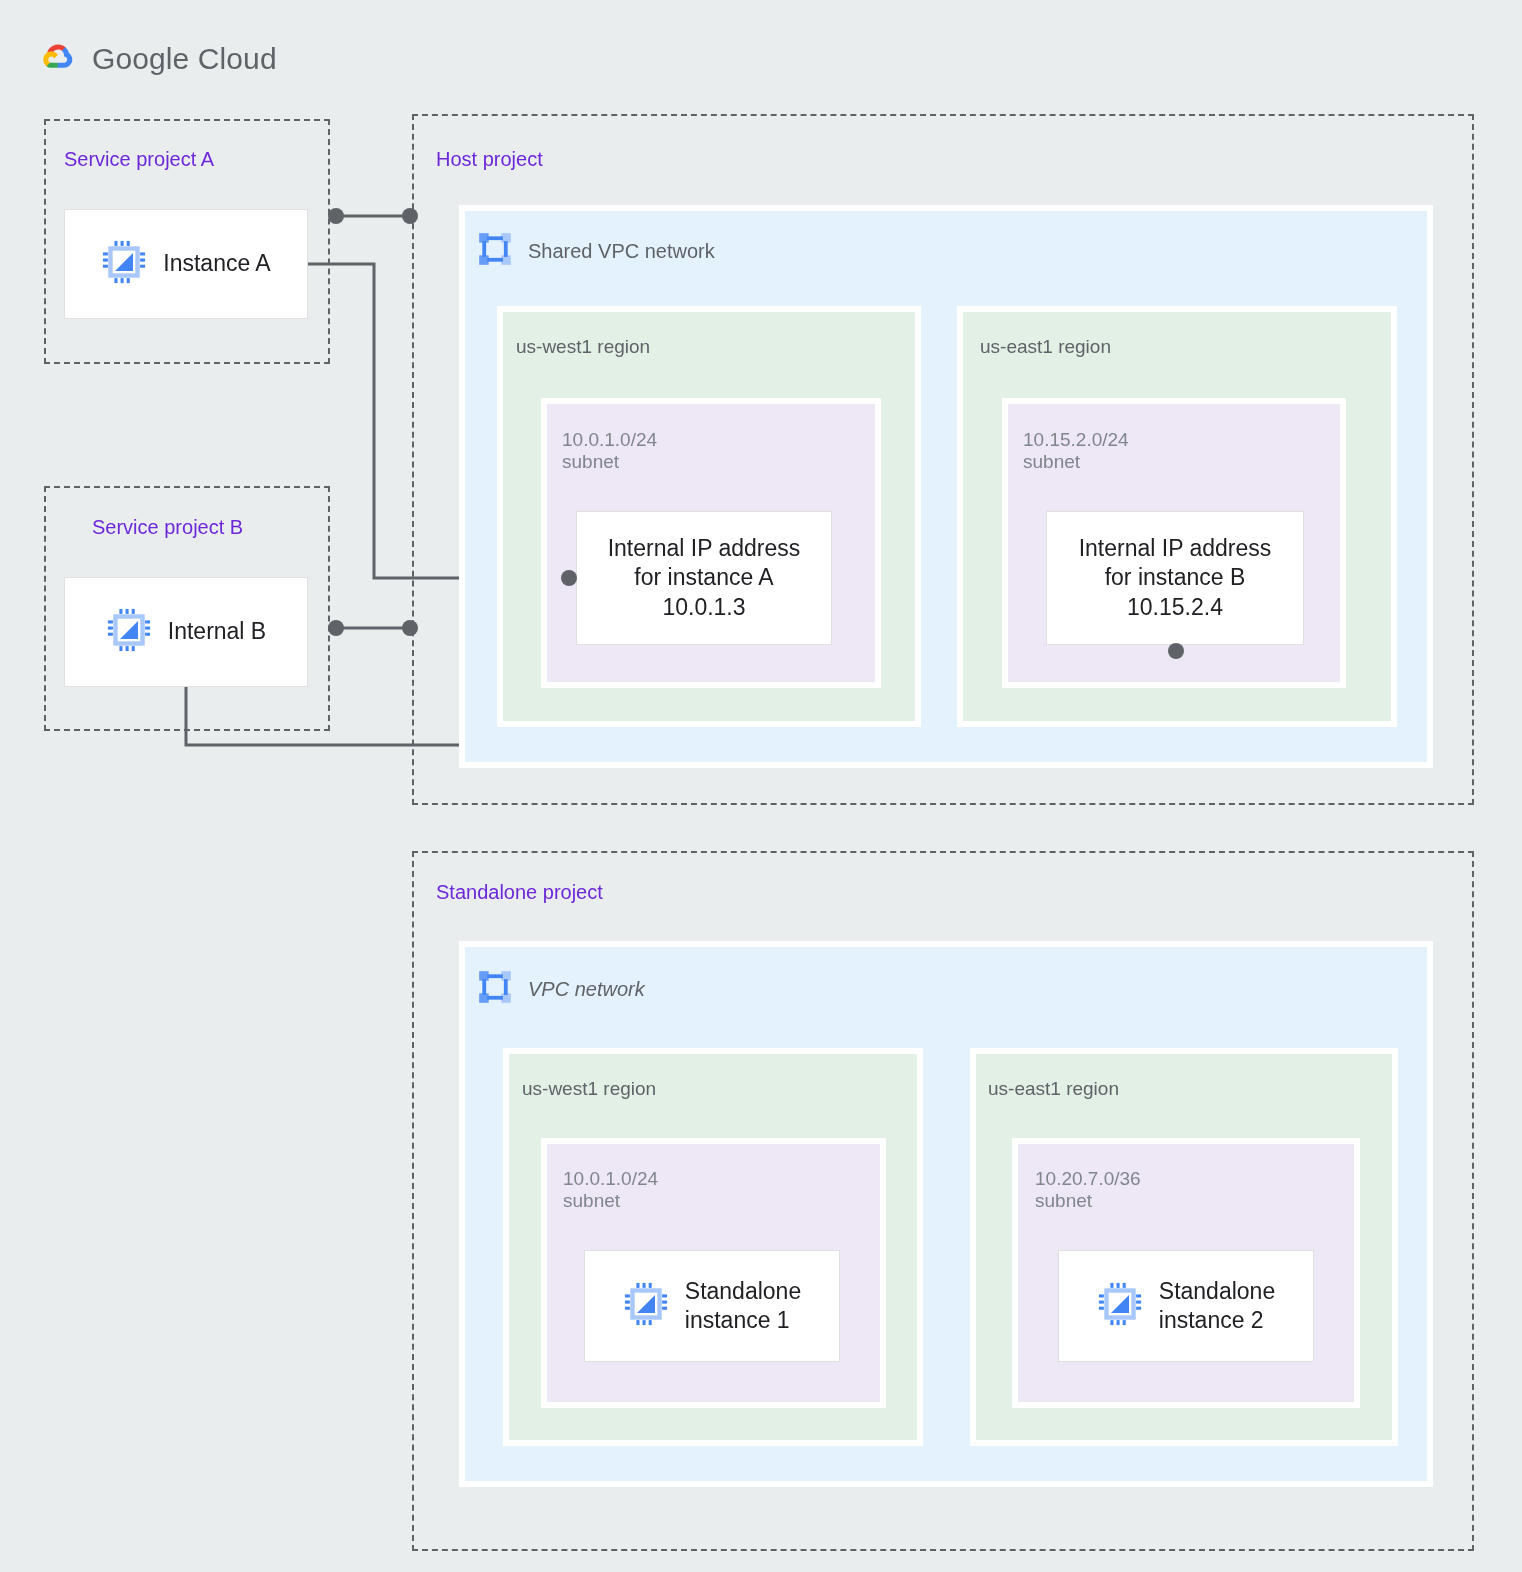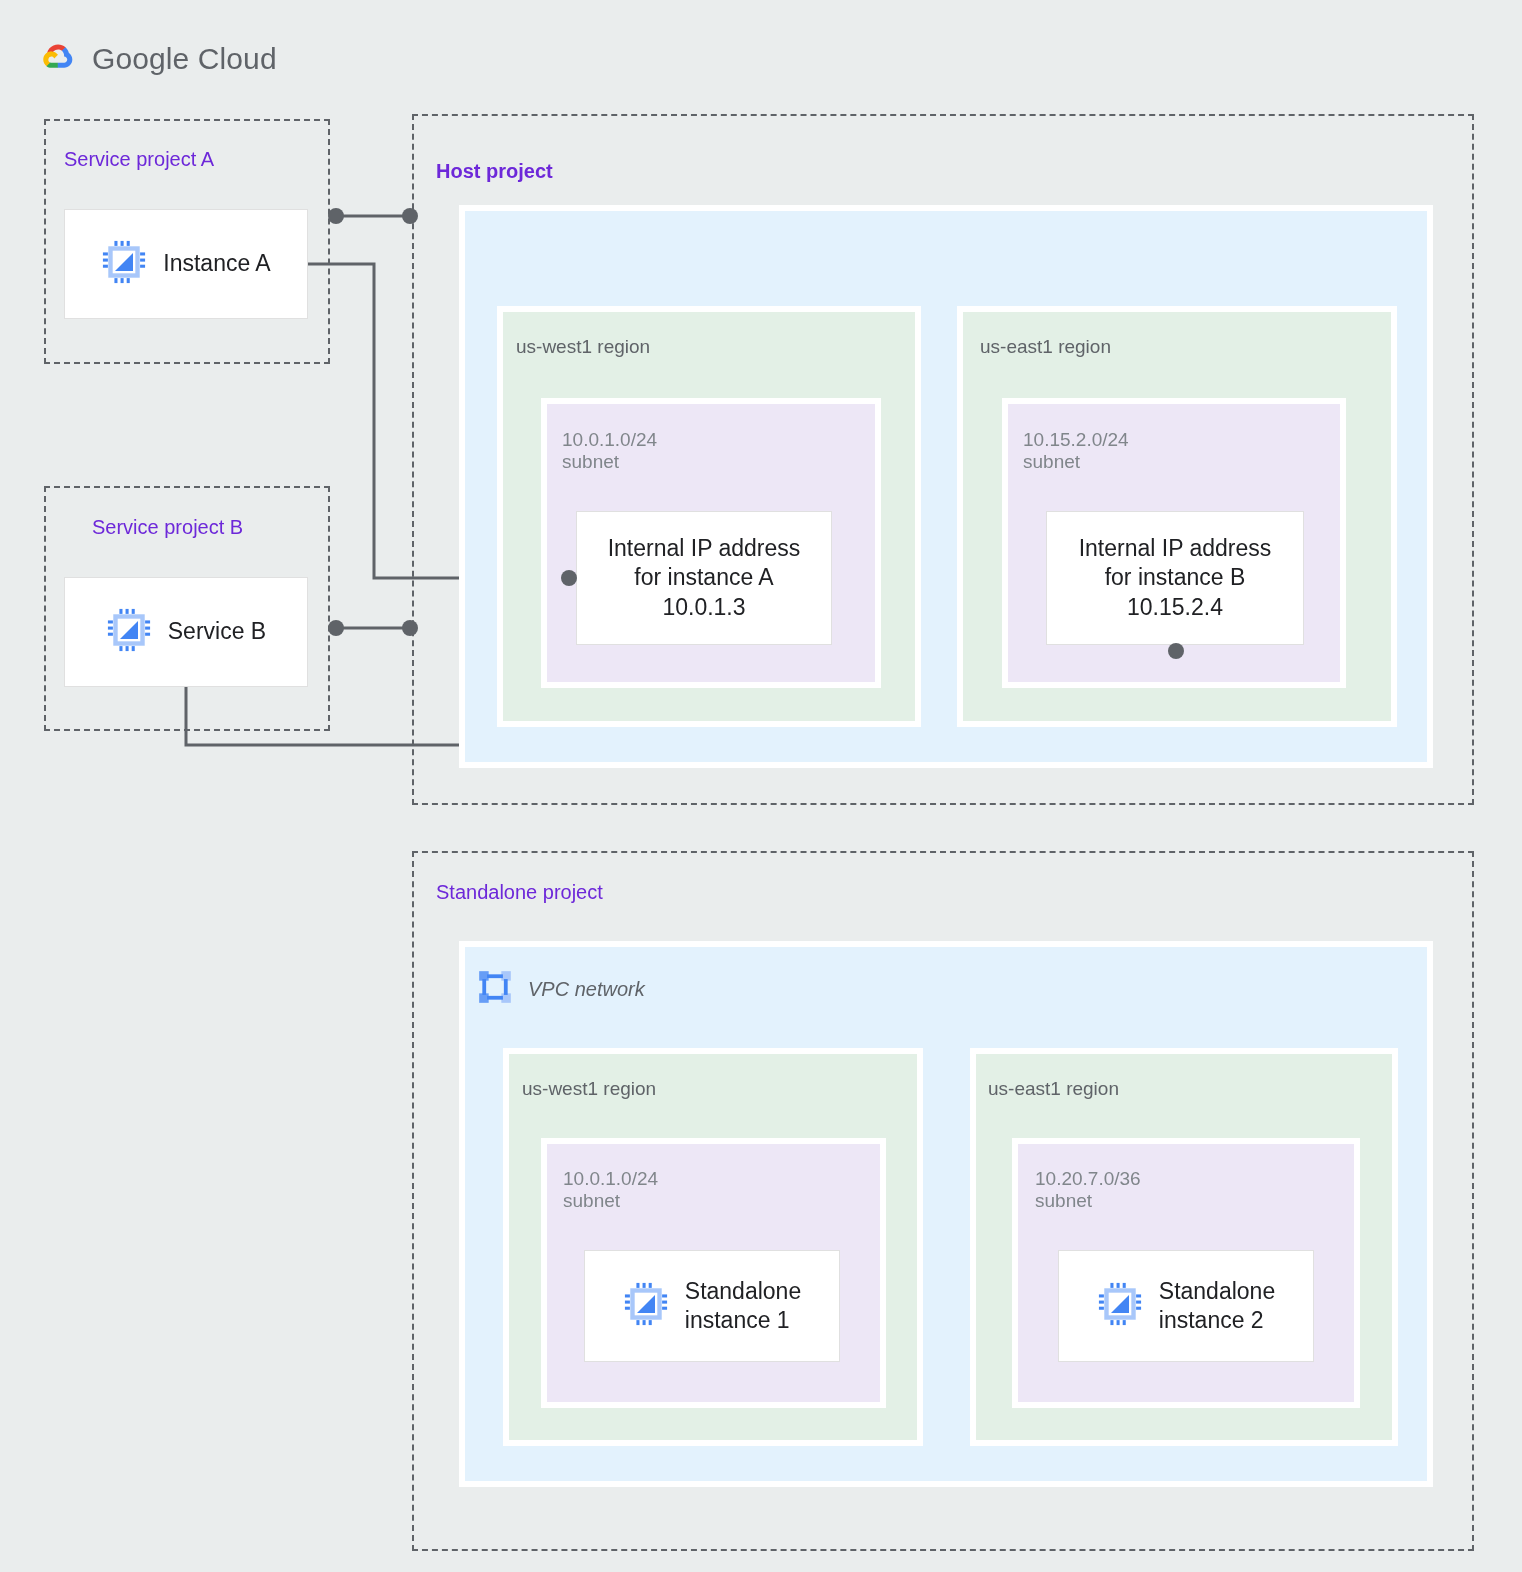--- a/index.html
+++ b/index.html
@@ -135,30 +135,45 @@
               <rect x="1" y="13.4" width="2.6" height="1.6"></rect>
             <rect x="20.4" y="7" width="2.6" height="1.6"></rect>
               <rect x="20.4" y="10.2" width="2.6" height="1.6"></rect>
               <rect x="20.4" y="13.4" width="2.6" height="1.6"></rect>
           </g>
           <rect x="3.8" y="3.8" width="16.4" height="16.4" fill="#A8C7FA"></rect>
           <rect x="6.1" y="6.1" width="11.8" height="11.8" fill="#ffffff"></rect>
           <path d="M7.3 16.7 L16.7 16.7 L16.7 7.3 Z" fill="#4285F4"></path>
         </svg>
       </span>
-      <span class="card-label">Service B</span>
+      <span class="card-label">Internal B</span>
     </div>
   </div>
   <div class="dot" style="left:328px;top:620px;"></div>
   <div class="dot" style="left:402px;top:620px;"></div>
 
   <div class="proj" style="left:412px;top:114px;width:1062px;height:691px;"></div>
-  <div class="proj-label" style="left:436px;top:160px;font-weight:bold;">Host project</div>
+  <div class="proj-label" style="left:436px;top:148px;">Host project</div>
 
   <div class="vpc" style="left:459px;top:205px;width:974px;height:563px;"></div>
+  <div class="hdr" style="left:476px;top:230px;">
+    <span>
+      <svg width="38" height="38" viewBox="0 0 24 24">
+        <rect x="2" y="2" width="6" height="6" fill="#669DF6"></rect>
+        <rect x="16" y="2" width="6" height="6" fill="#A8C7FA"></rect>
+        <rect x="2" y="16" width="6" height="6" fill="#669DF6"></rect>
+        <rect x="16" y="16" width="6" height="6" fill="#A8C7FA"></rect>
+        <rect x="7" y="4" width="10" height="2.4" fill="#4285F4"></rect>
+        <rect x="7" y="17.6" width="10" height="2.4" fill="#4285F4"></rect>
+        <rect x="4" y="7" width="2.4" height="10" fill="#4285F4"></rect>
+        <rect x="17.6" y="7" width="2.4" height="10" fill="#4285F4"></rect>
+      </svg>
+    </span>
+    <span class="hdr-txt">Shared VPC network</span>
+  </div>
 
   <div class="region" style="left:497px;top:306px;width:424px;height:421px;"></div>
   <div class="region-txt" style="left:516px;top:336px;">us-west1 region</div>
   <div class="subnet" style="left:541px;top:398px;width:340px;height:290px;"></div>
   <div class="sub-txt" style="left:562px;top:429px;">10.0.1.0/24
 subnet</div>
   <div class="card" style="left:576px;top:511px;width:256px;height:134px;">
     <span class="card-label center">Internal IP address
 for instance A
 10.0.1.3</span>

